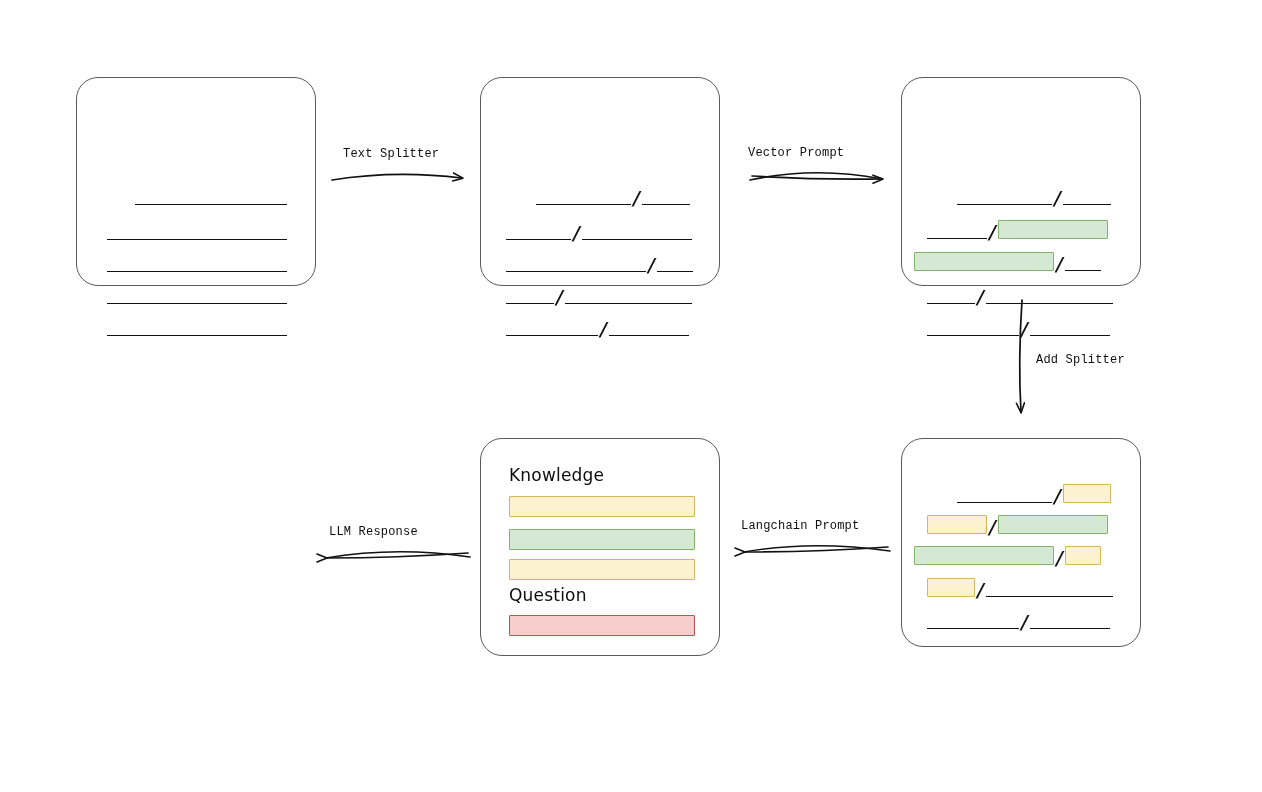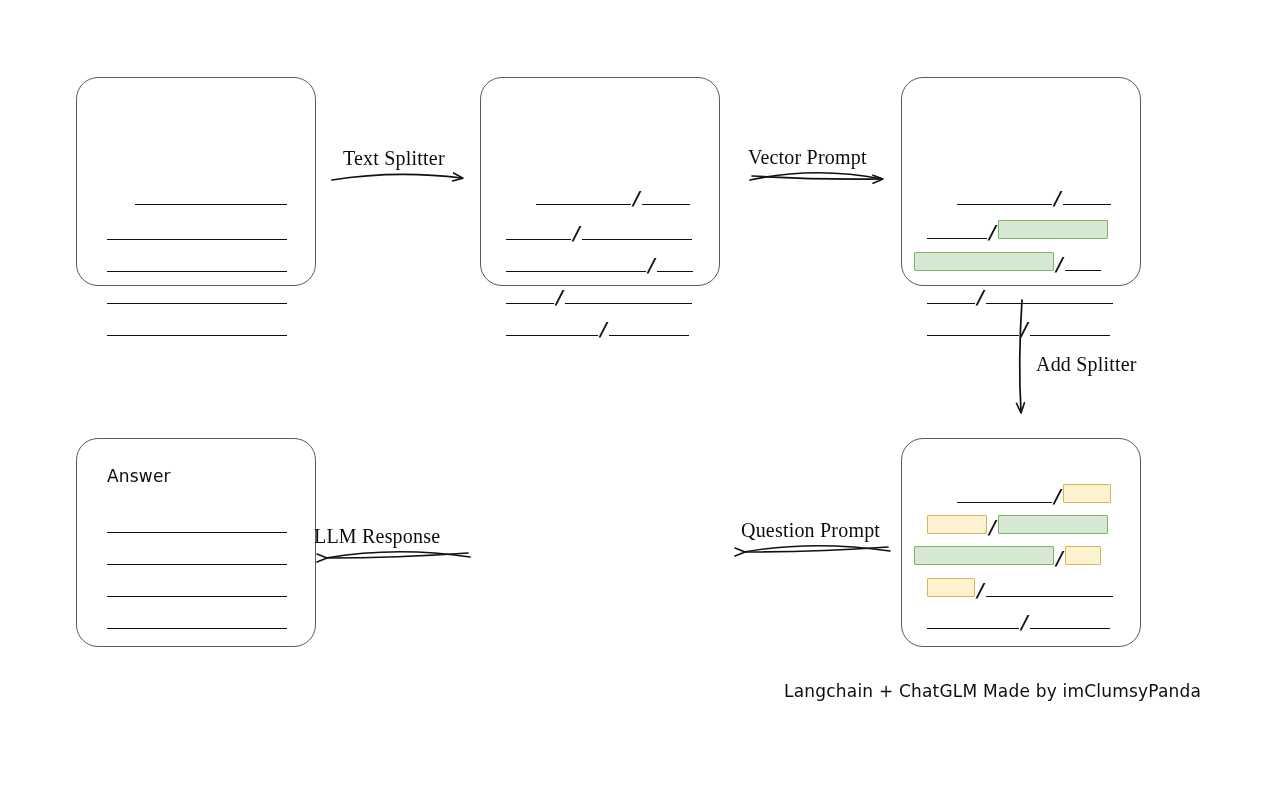--- a/index.html
+++ b/index.html
@@ -94,22 +94,22 @@
     font-family: "DejaVu Sans", sans-serif;
     font-size: 17px;
     color: #0d0d0d;
     letter-spacing: .2px;
     white-space: nowrap;
   }
 
   
   .edge-label {
     position: absolute;
-    font-family: Liberation Serif, serif;
-    font-size: 20px;
+    font-family: Liberation Mono, monospace;
+    font-size: 12px;
     color: #0d0d0d;
     white-space: nowrap;
     letter-spacing: .2px;
   }
 
   
   .footer {
     position: absolute;
     font-family: "DejaVu Sans", sans-serif;
     font-size: 17px;
@@ -271,44 +271,37 @@
         <span class="seg" style="width:127px;"></span>
       </div>
       <div class="row" style="left:25px; top:168px;">
         <span class="seg" style="width:92px;"></span>
         <span class="slash">/</span>
         <span class="seg" style="width:80px;"></span>
       </div>
     </div>
   </div>
 
-
-  <div class="doc-box" style="left:76px; top:438px; width:240px; height:209px;">
-    <div class="box-heading" style="left:30px; top:27px;">Answer</div>
-    <div class="rows">
-      <div class="row" style="left:30px; top:72px;">
-        <span class="seg" style="width:180px;"></span>
-      </div>
-      <div class="row" style="left:30px; top:104px;">
-        <span class="seg" style="width:180px;"></span>
-      </div>
-      <div class="row" style="left:30px; top:136px;">
-        <span class="seg" style="width:180px;"></span>
-      </div>
-      <div class="row" style="left:30px; top:168px;">
-        <span class="seg" style="width:180px;"></span>
-      </div>
-    </div>
-  </div>
+  <div class="doc-box" style="left:480px; top:438px; width:240px; height:218px;">
+    <div class="box-heading" style="left:28px; top:26px;">Knowledge</div>
+
+    <div class="bar yellow" style="left:28px; top:57px; width:186px;"></div>
+    <div class="bar green" style="left:28px; top:90px; width:186px;"></div>
+    <div class="bar yellow" style="left:28px; top:120px; width:186px;"></div>
+
+    <div class="box-heading" style="left:28px; top:146px;">Question</div>
+
+    <div class="bar red" style="left:28px; top:176px; width:186px;"></div>
+  </div>
+
 
   <div class="edge-label" style="left:343px; top:147px;">Text Splitter</div>
 
   <div class="edge-label" style="left:748px; top:146px;">Vector Prompt</div>
 
   <div class="edge-label" style="left:1036px; top:353px;">Add Splitter</div>
 
-  <div class="edge-label" style="left:741px; top:519px;">Question Prompt</div>
-
-  <div class="edge-label" style="left:314px; top:525px;">LLM Response</div>
-
-  <div class="footer" style="left:784px; top:681px;">Langchain + ChatGLM Made by imClumsyPanda</div>
+  <div class="edge-label" style="left:741px; top:519px;">Langchain Prompt</div>
+
+  <div class="edge-label" style="left:329px; top:525px;">LLM Response</div>
+
 
 </div>
 
 </body></html>

